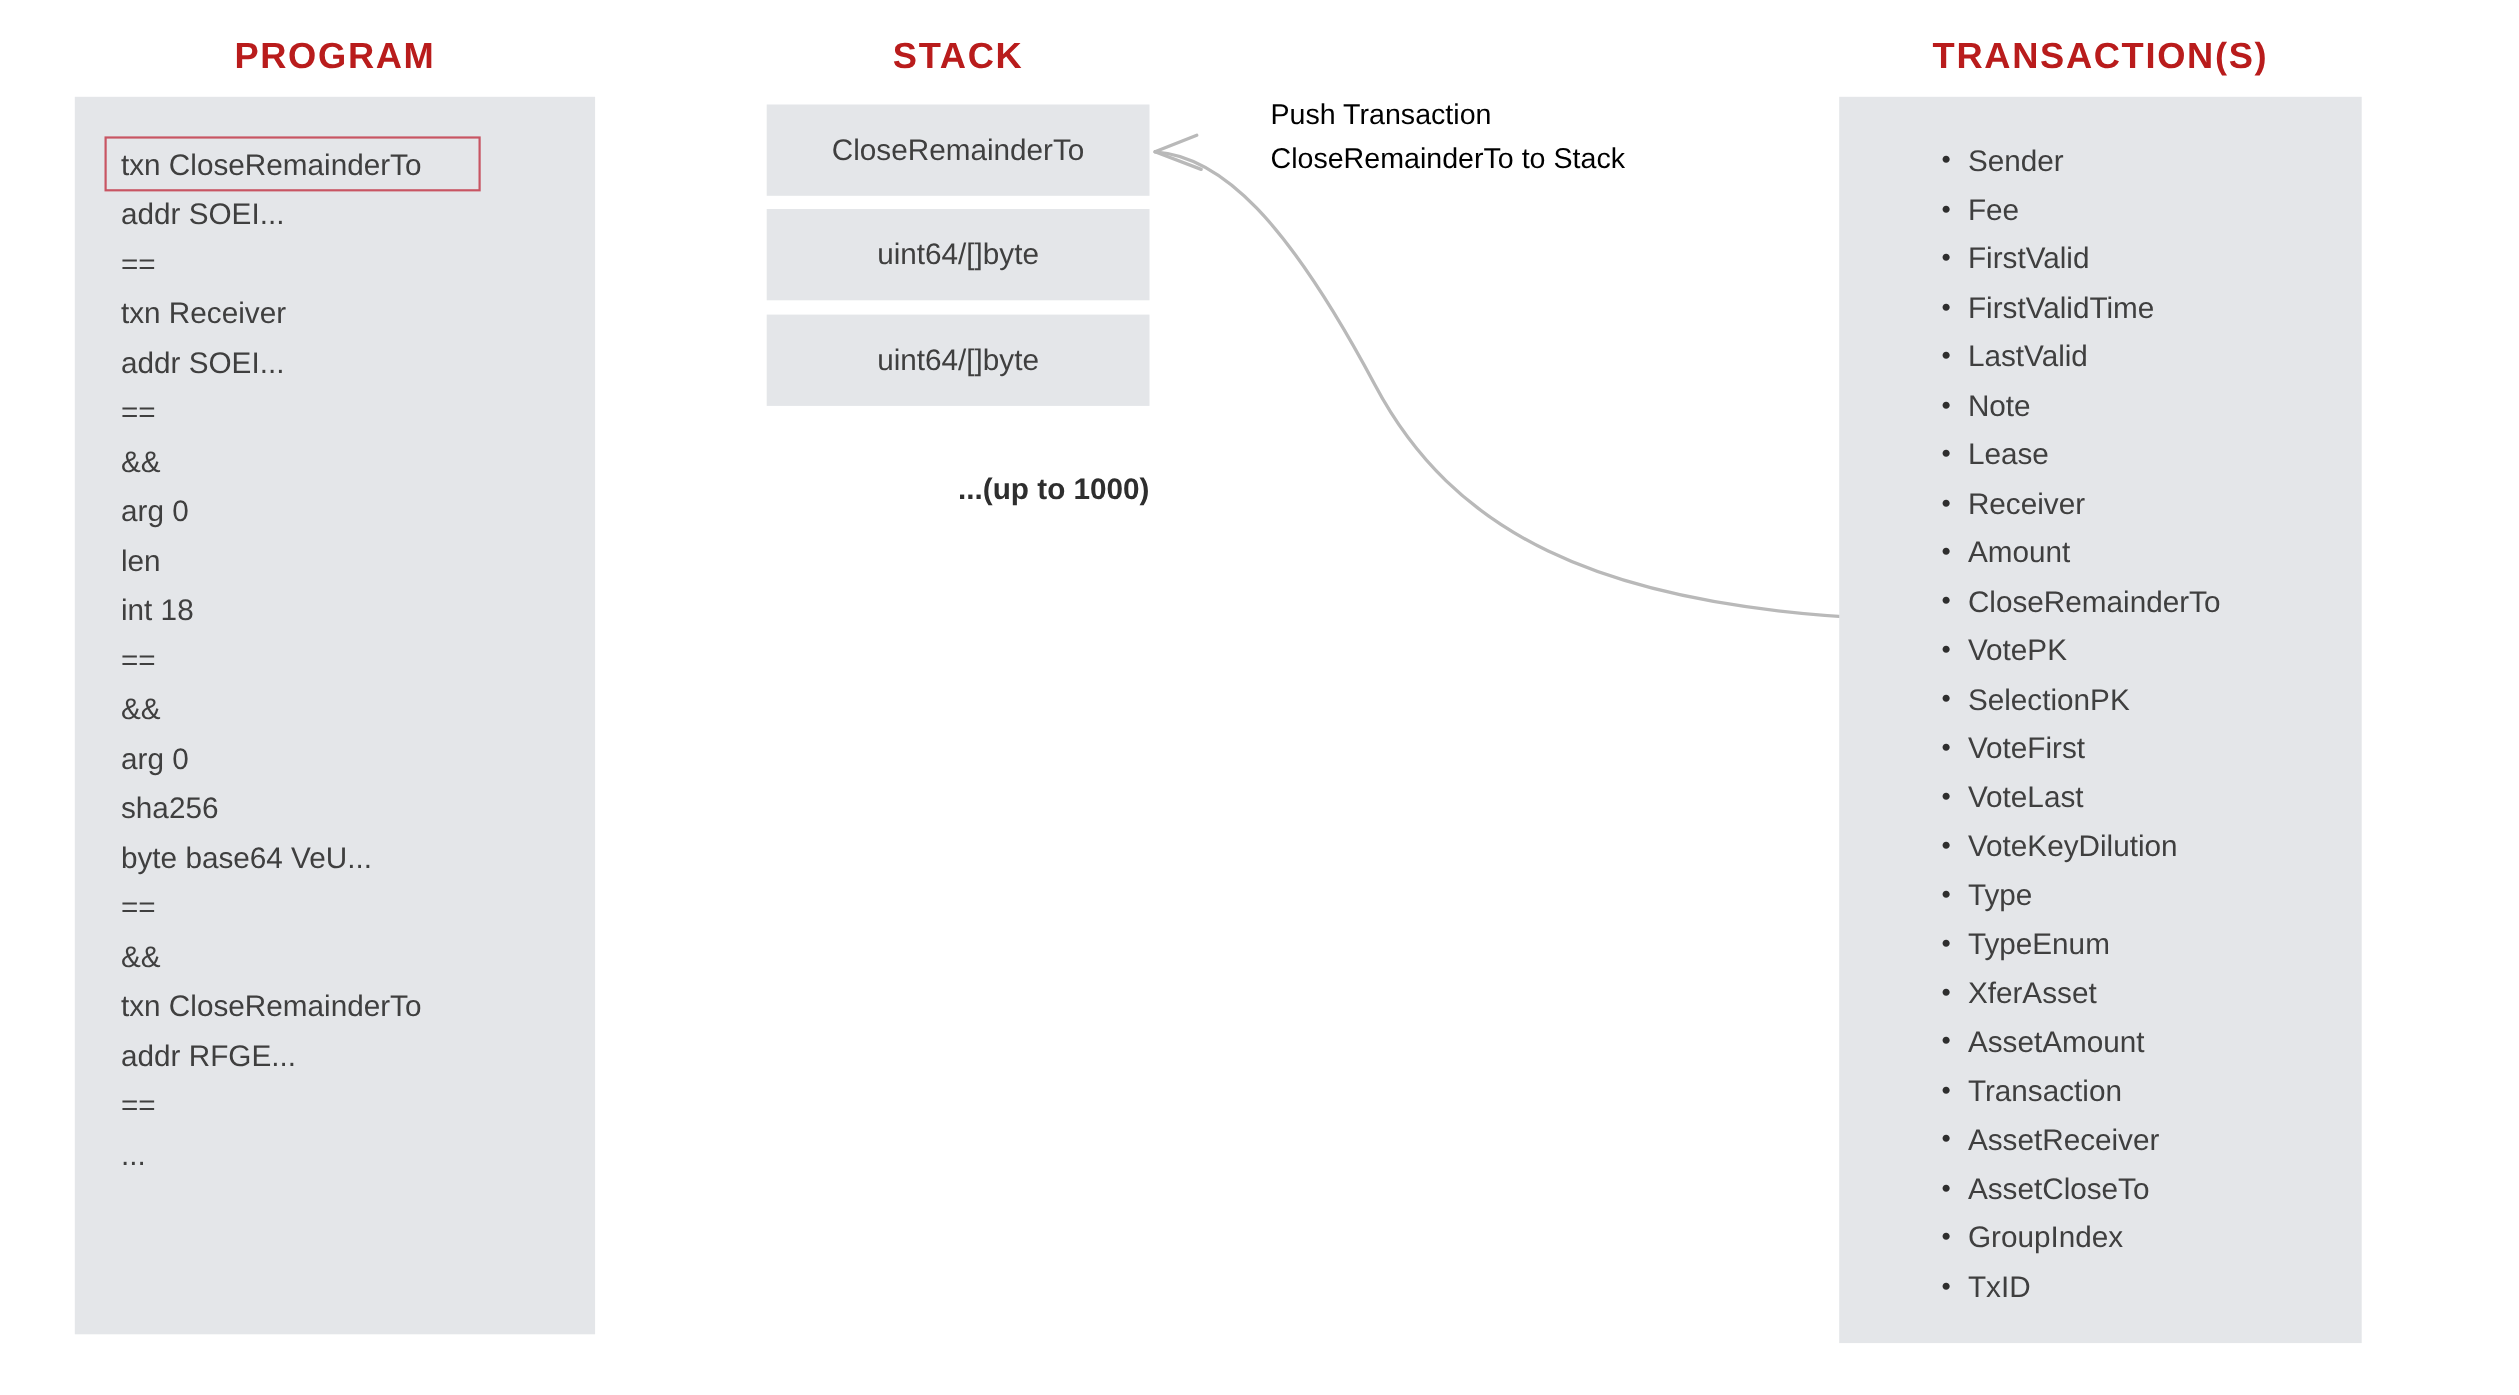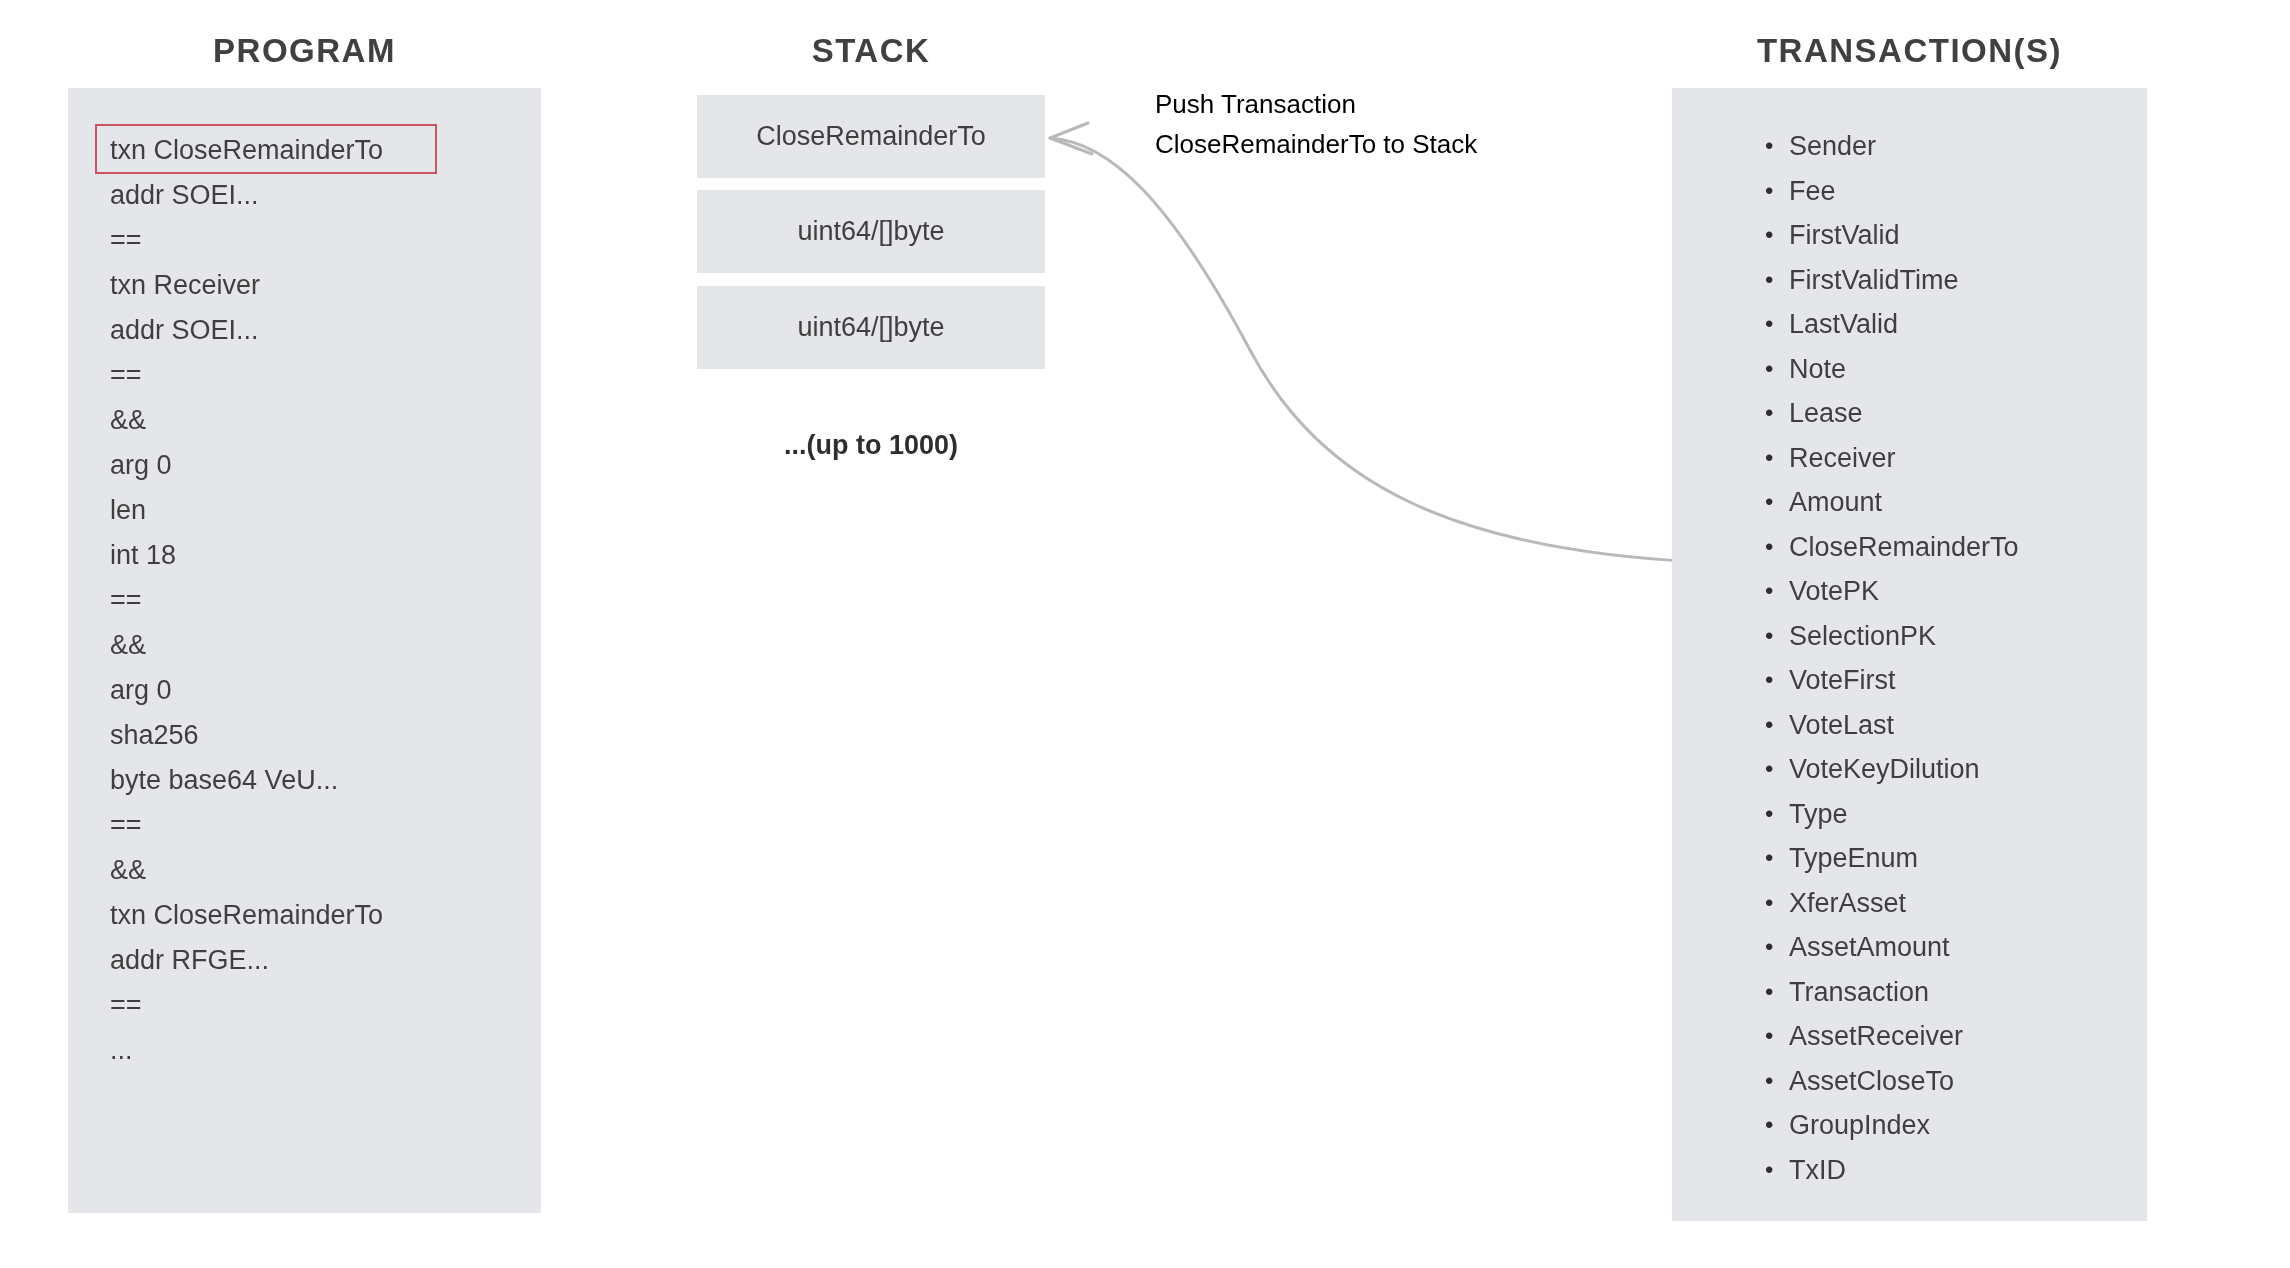--- a/index.html
+++ b/index.html
@@ -16,21 +16,21 @@
     color: #3b3b3b;
     -webkit-font-smoothing: antialiased;
   }
 
   
   .col-header {
     position: absolute;
     font-size: 33px;
     font-weight: 700;
     letter-spacing: 1.5px;
-    color: #404040;
+    color: #b91c1c;
     text-align: center;
     white-space: nowrap;
   }
   #hdr-program  { left: 68px;   width: 473px;  top: 32px; }
   #hdr-stack    { left: 697px;  width: 348px;  top: 32px; }
   #hdr-txn      { left: 1672px; width: 475px;  top: 32px; }
 
   
   .panel {
     position: absolute;
@@ -89,21 +89,21 @@
     white-space: nowrap;
   }
   #stack-box-0 { top: 95px;  height: 83px; }
   #stack-box-1 { top: 190px; height: 83px; }
   #stack-box-2 { top: 286px; height: 83px; }
   #stack-more {
     position: absolute;
     left: 697px;
     top: 430px;
     width: 348px;
-    text-align: center;
+    text-align: right;
     font-size: 27px;
     font-weight: 700;
     color: #2e2e2e;
     white-space: nowrap;
   }
 
   
   #push-annotation {
     position: absolute;
     left: 1155px;

